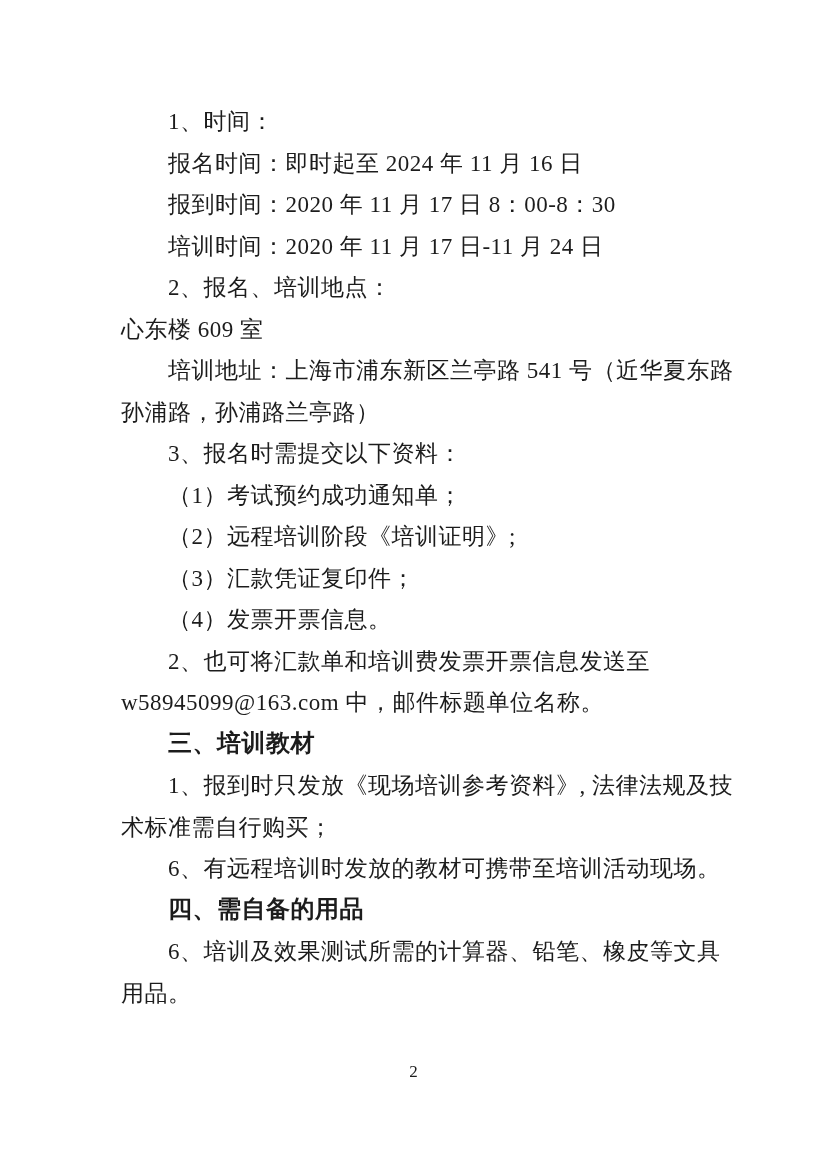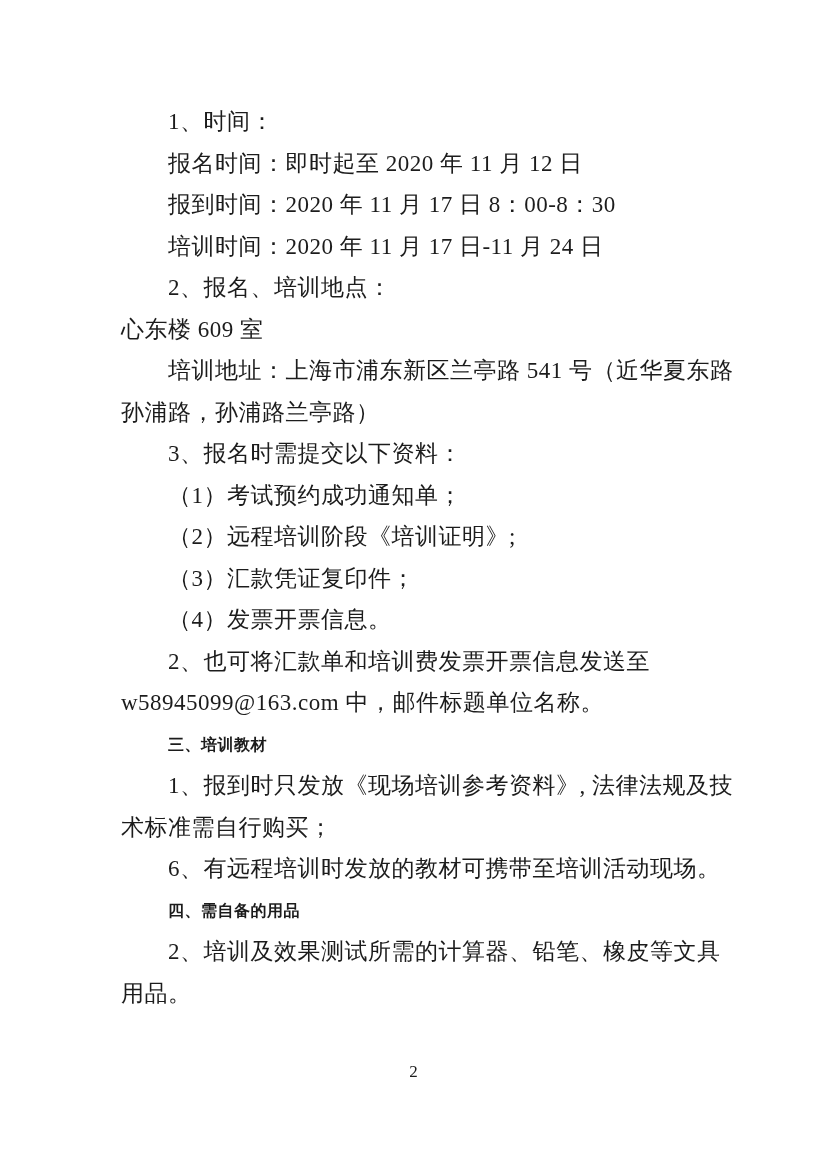--- a/index.html
+++ b/index.html
@@ -27,55 +27,55 @@
     line-height: 41.5px;
     height: 41.5px;
     white-space: pre;
     letter-spacing: 0.5px;
   }
   .indent {
     text-indent: 47px;
   }
   .bold {
     font-weight: 700;
-    font-family: Liberation Sans, sans-serif;
-    font-size: 16px;
+    font-family: Liberation Mono, monospace;
+    font-size: 24px;
   }
   .footer {
     position: absolute;
     top: 1061px;
     left: 0;
     width: 827px;
     text-align: center;
     font-size: 17px;
     line-height: 22px;
   }
 </style>
 </head>
 <body>
 
 <div class="page">
   <div class="body-text">
     <div class="line indent">1、时间：</div>
-    <div class="line indent">报名时间：即时起至 2020 年 11 月 12 日</div>
+    <div class="line indent">报名时间：即时起至 2024 年 11 月 16 日</div>
     <div class="line indent">报到时间：2020 年 11 月 17 日 8：00-8：30</div>
     <div class="line indent">培训时间：2020 年 11 月 17 日-11 月 24 日</div>
     <div class="line indent">2、报名、培训地点：</div>
     <div class="line">心东楼 609 室</div>
     <div class="line indent">培训地址：上海市浦东新区兰亭路 541 号（近华夏东路</div>
     <div class="line">孙浦路，孙浦路兰亭路）</div>
     <div class="line indent">3、报名时需提交以下资料：</div>
     <div class="line indent">（1）考试预约成功通知单；</div>
     <div class="line indent">（2）远程培训阶段《培训证明》;</div>
     <div class="line indent">（3）汇款凭证复印件；</div>
     <div class="line indent">（4）发票开票信息。</div>
     <div class="line indent">2、也可将汇款单和培训费发票开票信息发送至</div>
     <div class="line">w58945099@163.com 中，邮件标题单位名称。</div>
     <div class="line indent bold">三、培训教材</div>
     <div class="line indent">1、报到时只发放《现场培训参考资料》, 法律法规及技</div>
     <div class="line">术标准需自行购买；</div>
     <div class="line indent">6、有远程培训时发放的教材可携带至培训活动现场。</div>
     <div class="line indent bold">四、需自备的用品</div>
-    <div class="line indent">2、培训及效果测试所需的计算器、铅笔、橡皮等文具</div>
+    <div class="line indent">6、培训及效果测试所需的计算器、铅笔、橡皮等文具</div>
     <div class="line">用品。</div>
   </div>
   <div class="footer">2</div>
 </div>
 
 </body></html>

